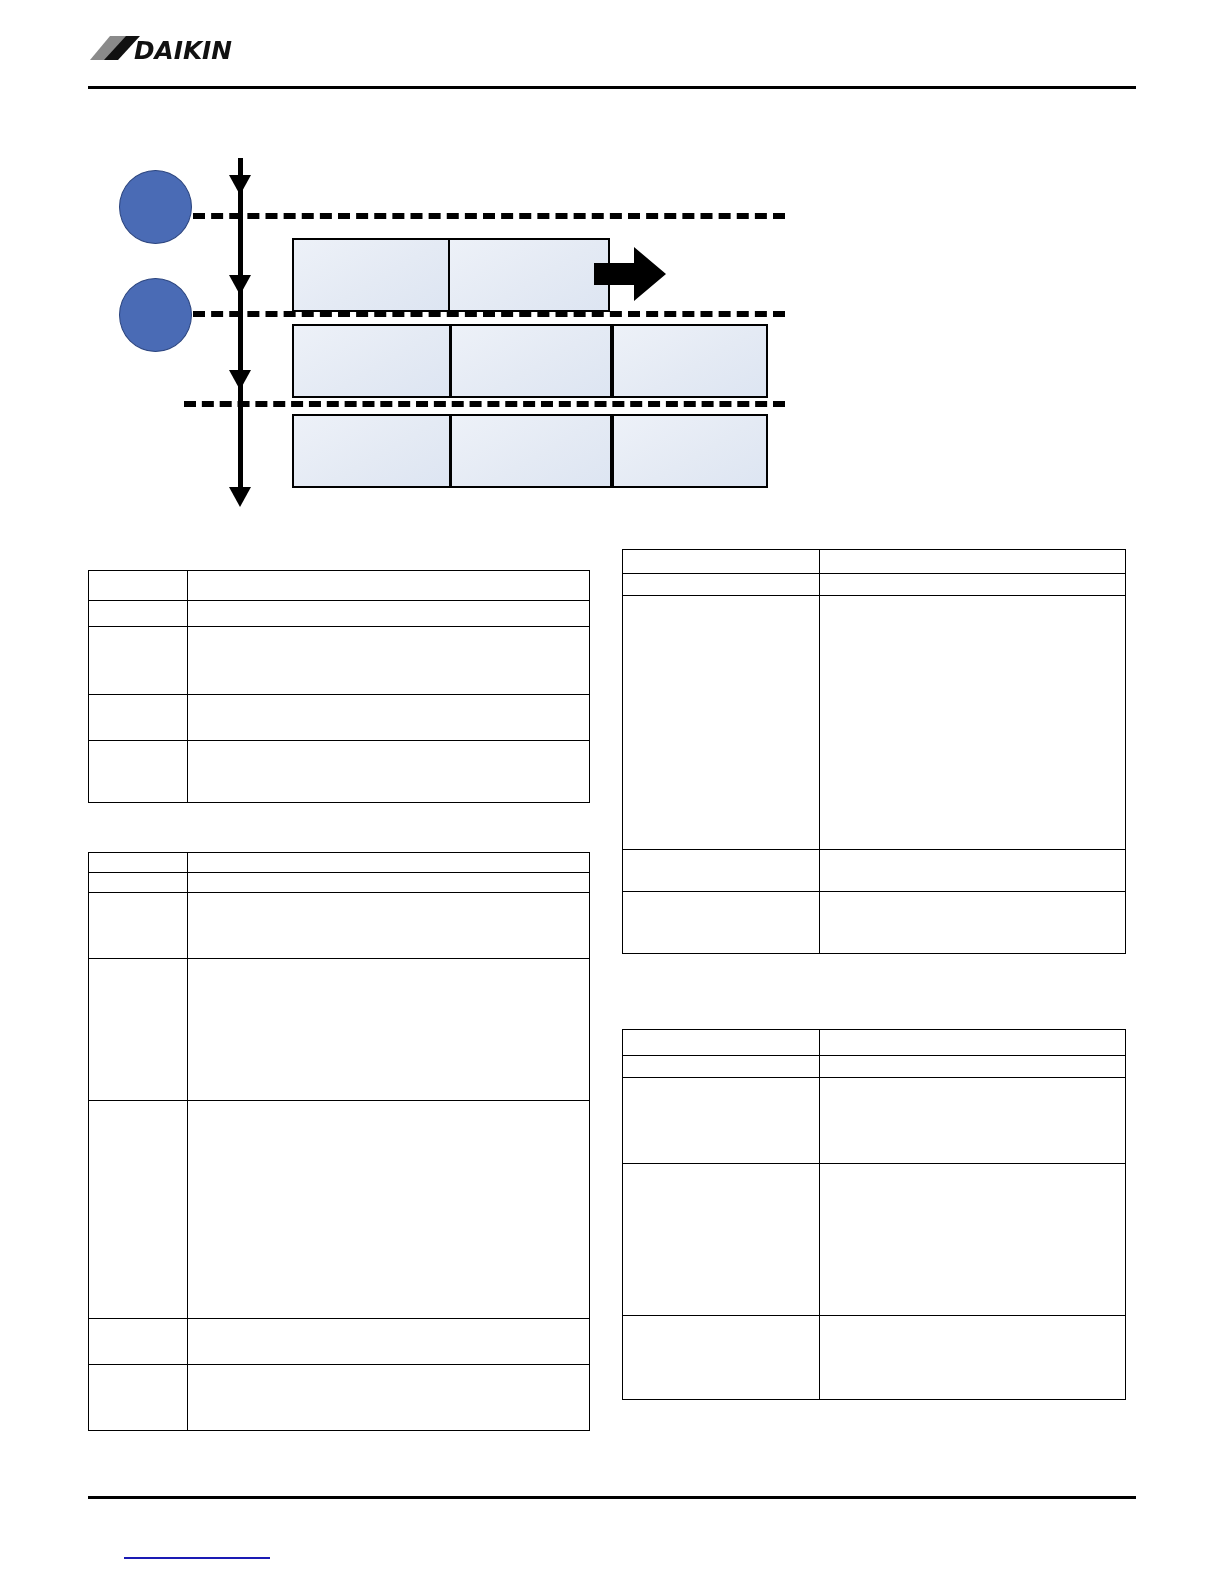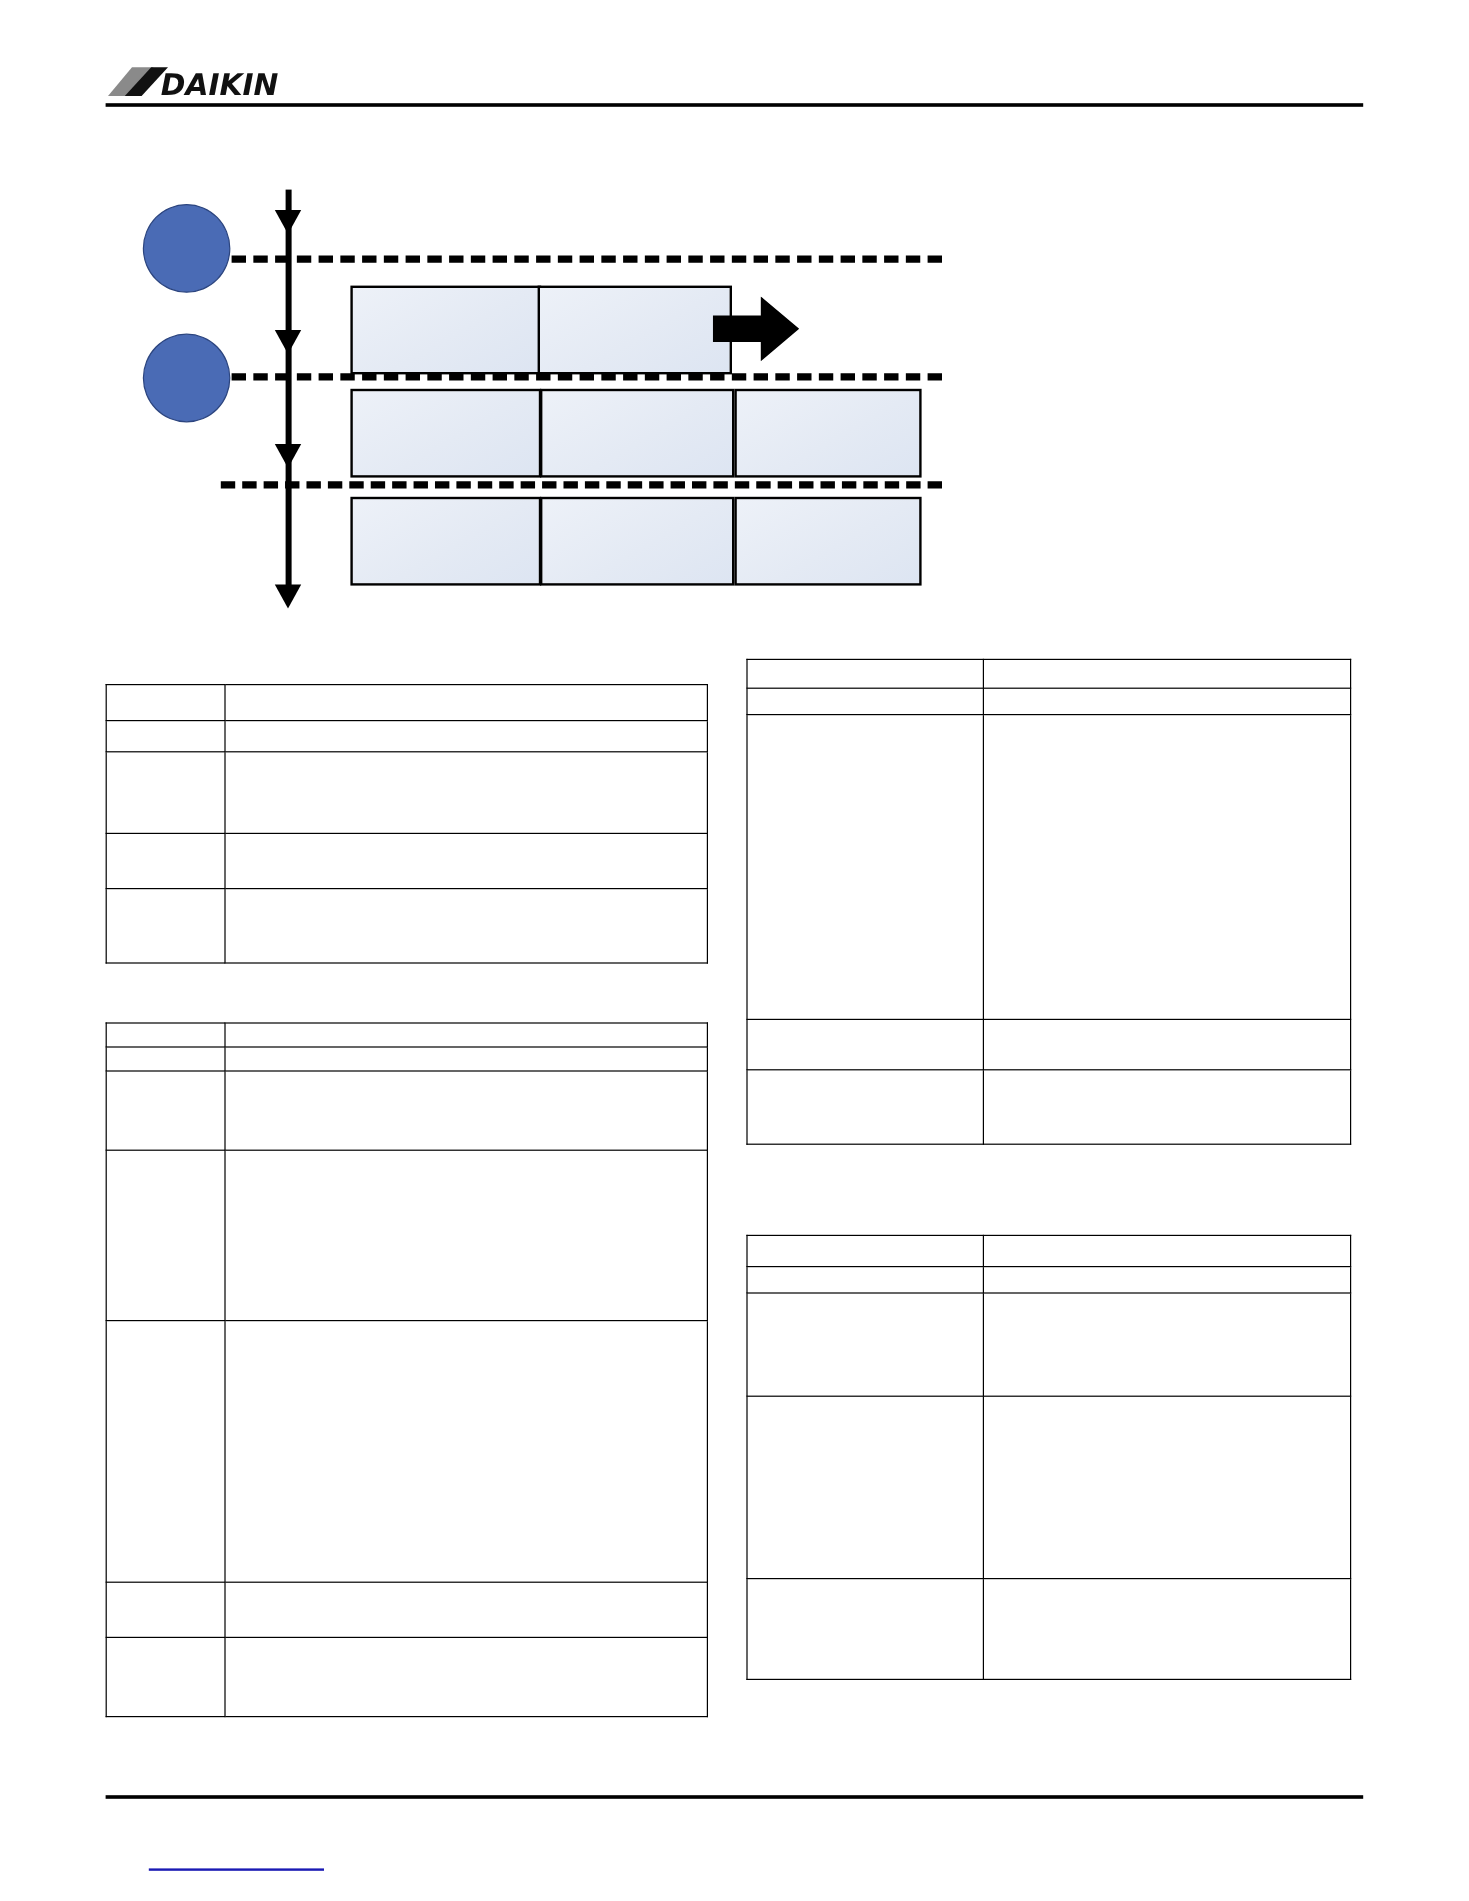--- a/index.html
+++ b/index.html
@@ -16,21 +16,21 @@
     width: 1224px;
     height: 1584px;
     background: #ffffff;
     overflow: hidden;
   }
 
   
   .logo {
     position: absolute;
     left: 88px;
-    top: 52px;
+    top: 32px;
     width: 146px;
     height: 34px;
   }
   .logo svg { display: block; }
 
   .header-rule {
     position: absolute;
     left: 88px;
     top: 86px;
     width: 1048px;

